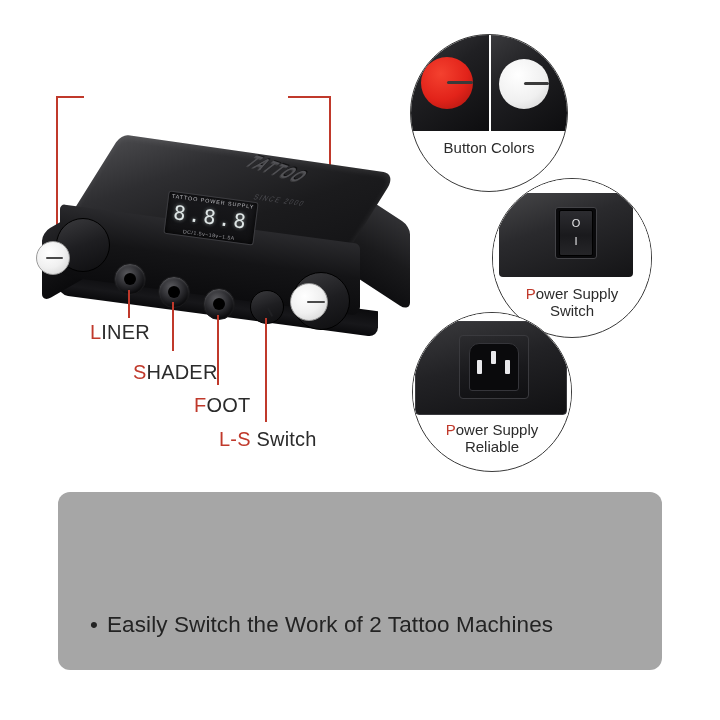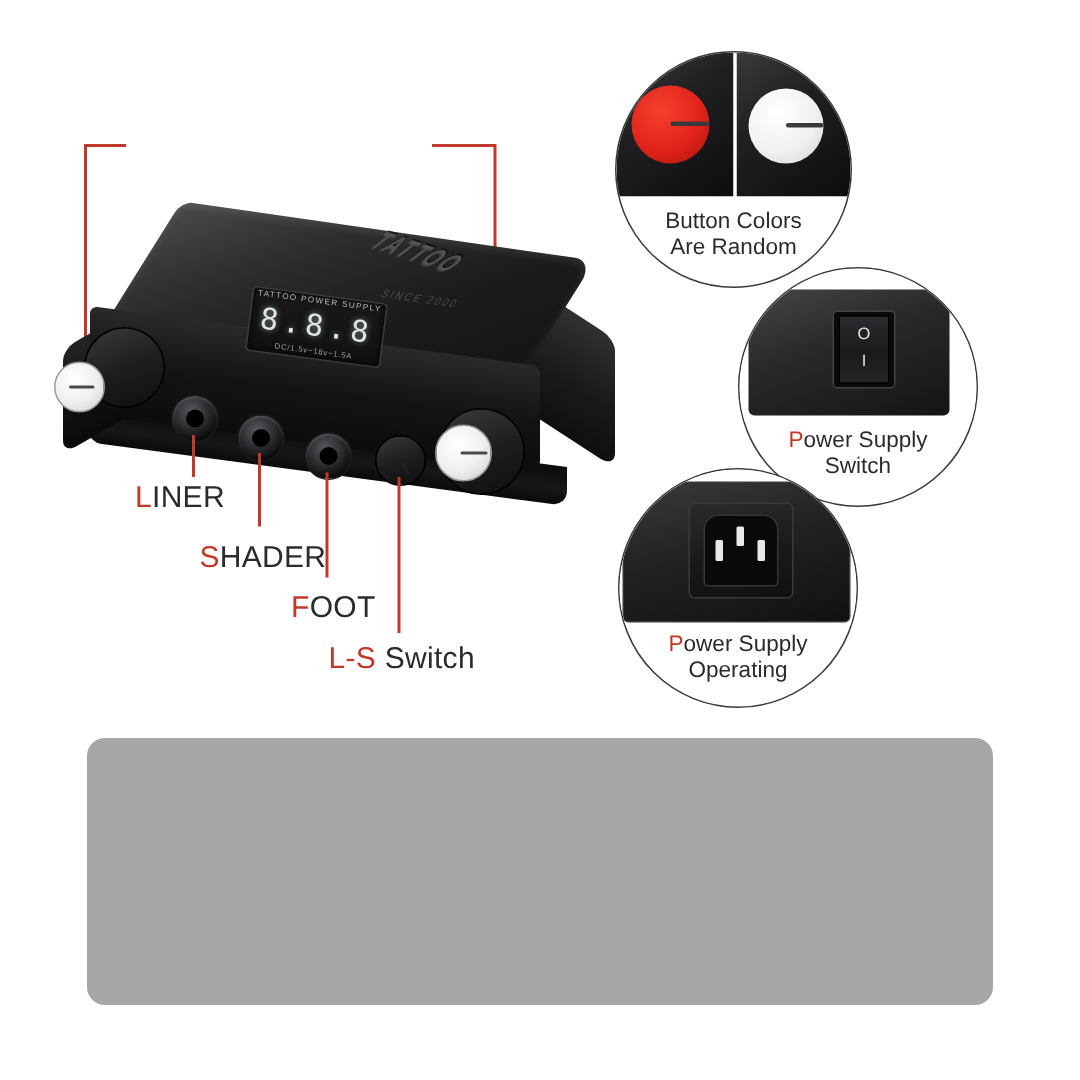--- a/index.html
+++ b/index.html
@@ -271,21 +271,20 @@
       </div>
       <div class="halfPane" style="left:80px;width:76px;">
         <div class="paneBg"></div>
         <div class="bigKnob" style="left:8px;top:24px;width:50px;height:50px;background:radial-gradient(circle at 38% 32%,#ffffff 0%,#f0f0f0 58%,#cfcfcf 100%);">
           <div class="knobNotch" style="left:25px;top:23px;width:25px;"></div>
         </div>
       </div>
     </div>
     <div class="bubbleCap" style="top:104px;">
       <div>Button Colors</div>
-      <div>Are Random</div>
     </div>
   </div>
 
   <div class="bubble" style="left:492px;top:178px;width:158px;height:158px;">
     <div class="bubbleImg" style="height:102px;background:#ffffff;">
 
       <div class="rockerBody" style="left:6px;top:14px;width:134px;height:84px;
                   border-radius:14px 14px 4px 4px;
                   background:linear-gradient(160deg,#474749 0%,#2a2a2d 40%,#141416 100%);"></div>
       <div class="rockerWell" style="left:62px;top:28px;width:40px;height:50px;"></div>
@@ -310,20 +309,23 @@
       <div class="inletMouth" style="left:56px;top:30px;width:48px;height:46px;
                   border-radius:10px 10px 3px 3px;"></div>
       <div class="inletPin" style="left:64px;top:47px;width:5px;height:14px;"></div>
       <div class="inletPin" style="left:78px;top:38px;width:5px;height:13px;"></div>
       <div class="inletPin" style="left:92px;top:47px;width:5px;height:14px;"></div>
     </div>
     <div class="bubbleCap" style="top:108px;">
       <div>
         <span class="red">P</span><span>ower Supply</span>
       </div>
-      <div>Operating</div>
+      <div>Reliable</div>
     </div>
   </div>
 
   <div id="features">
+    <div class="featRow" style="top:120px;">
+      <span class="bulletDot">•</span><span>Easily Switch the Work of 2 Tattoo Machines</span>
+    </div>
   </div>
 
 </div>
 
 </body></html>

